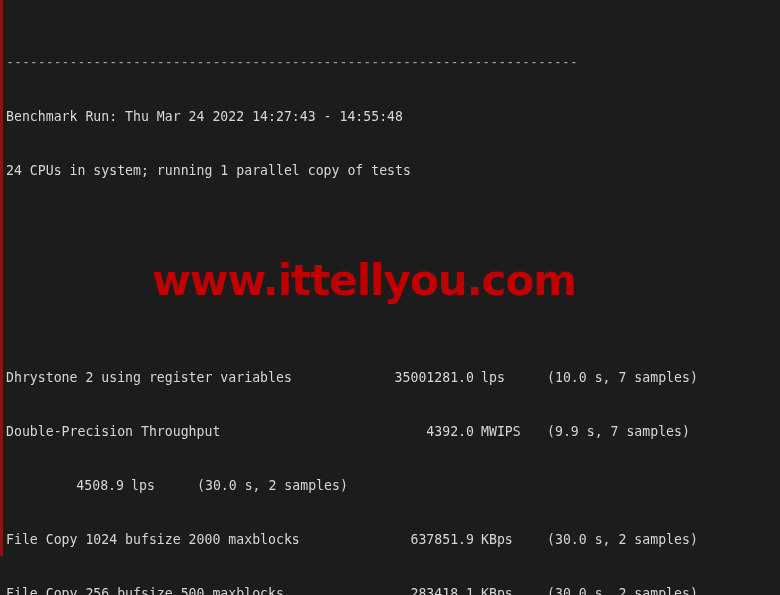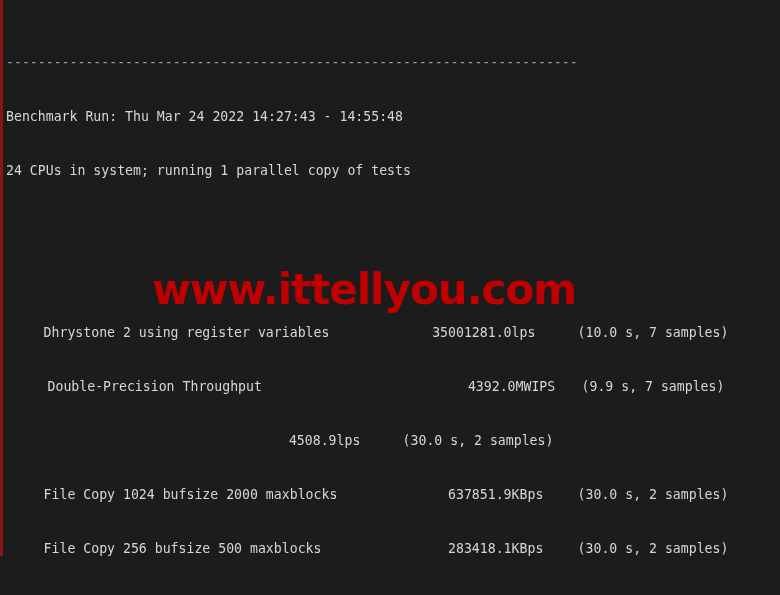--- a/index.html
+++ b/index.html
@@ -44,31 +44,30 @@
   .rule {
     color: #9aa0a6;
     overflow: hidden;
     height: 18px;
   }
   .blank { height: 18px; }
   .row {
     display: flex;
     height: 18px;
     align-items: baseline;
-    justify-content: center;
   }
   .c-name   { width: 350px; flex: 0 0 350px; white-space: pre; }
   .c-value  { width: 118px; flex: 0 0 118px; text-align: right; white-space: pre; }
-  .c-unit   { width: 66px;  flex: 0 0 66px;  padding-left: 0; white-space: pre; }
+  .c-unit   { width: 66px;  flex: 0 0 66px;  padding-left: 7px; white-space: pre; margin-top: 45px; }
   .c-samp   { white-space: pre; }
 
   #watermark {
     position: absolute;
     left: 152px;
-    top: 269px;
+    top: 260px;
     z-index: 3;
     font-family: "DejaVu Sans", "Liberation Sans", sans-serif;
     font-weight: bold;
     font-size: 42px;
     line-height: 42px;
     letter-spacing: -1px;
     color: #c00000;
     pointer-events: none;
     white-space: pre;
   }

